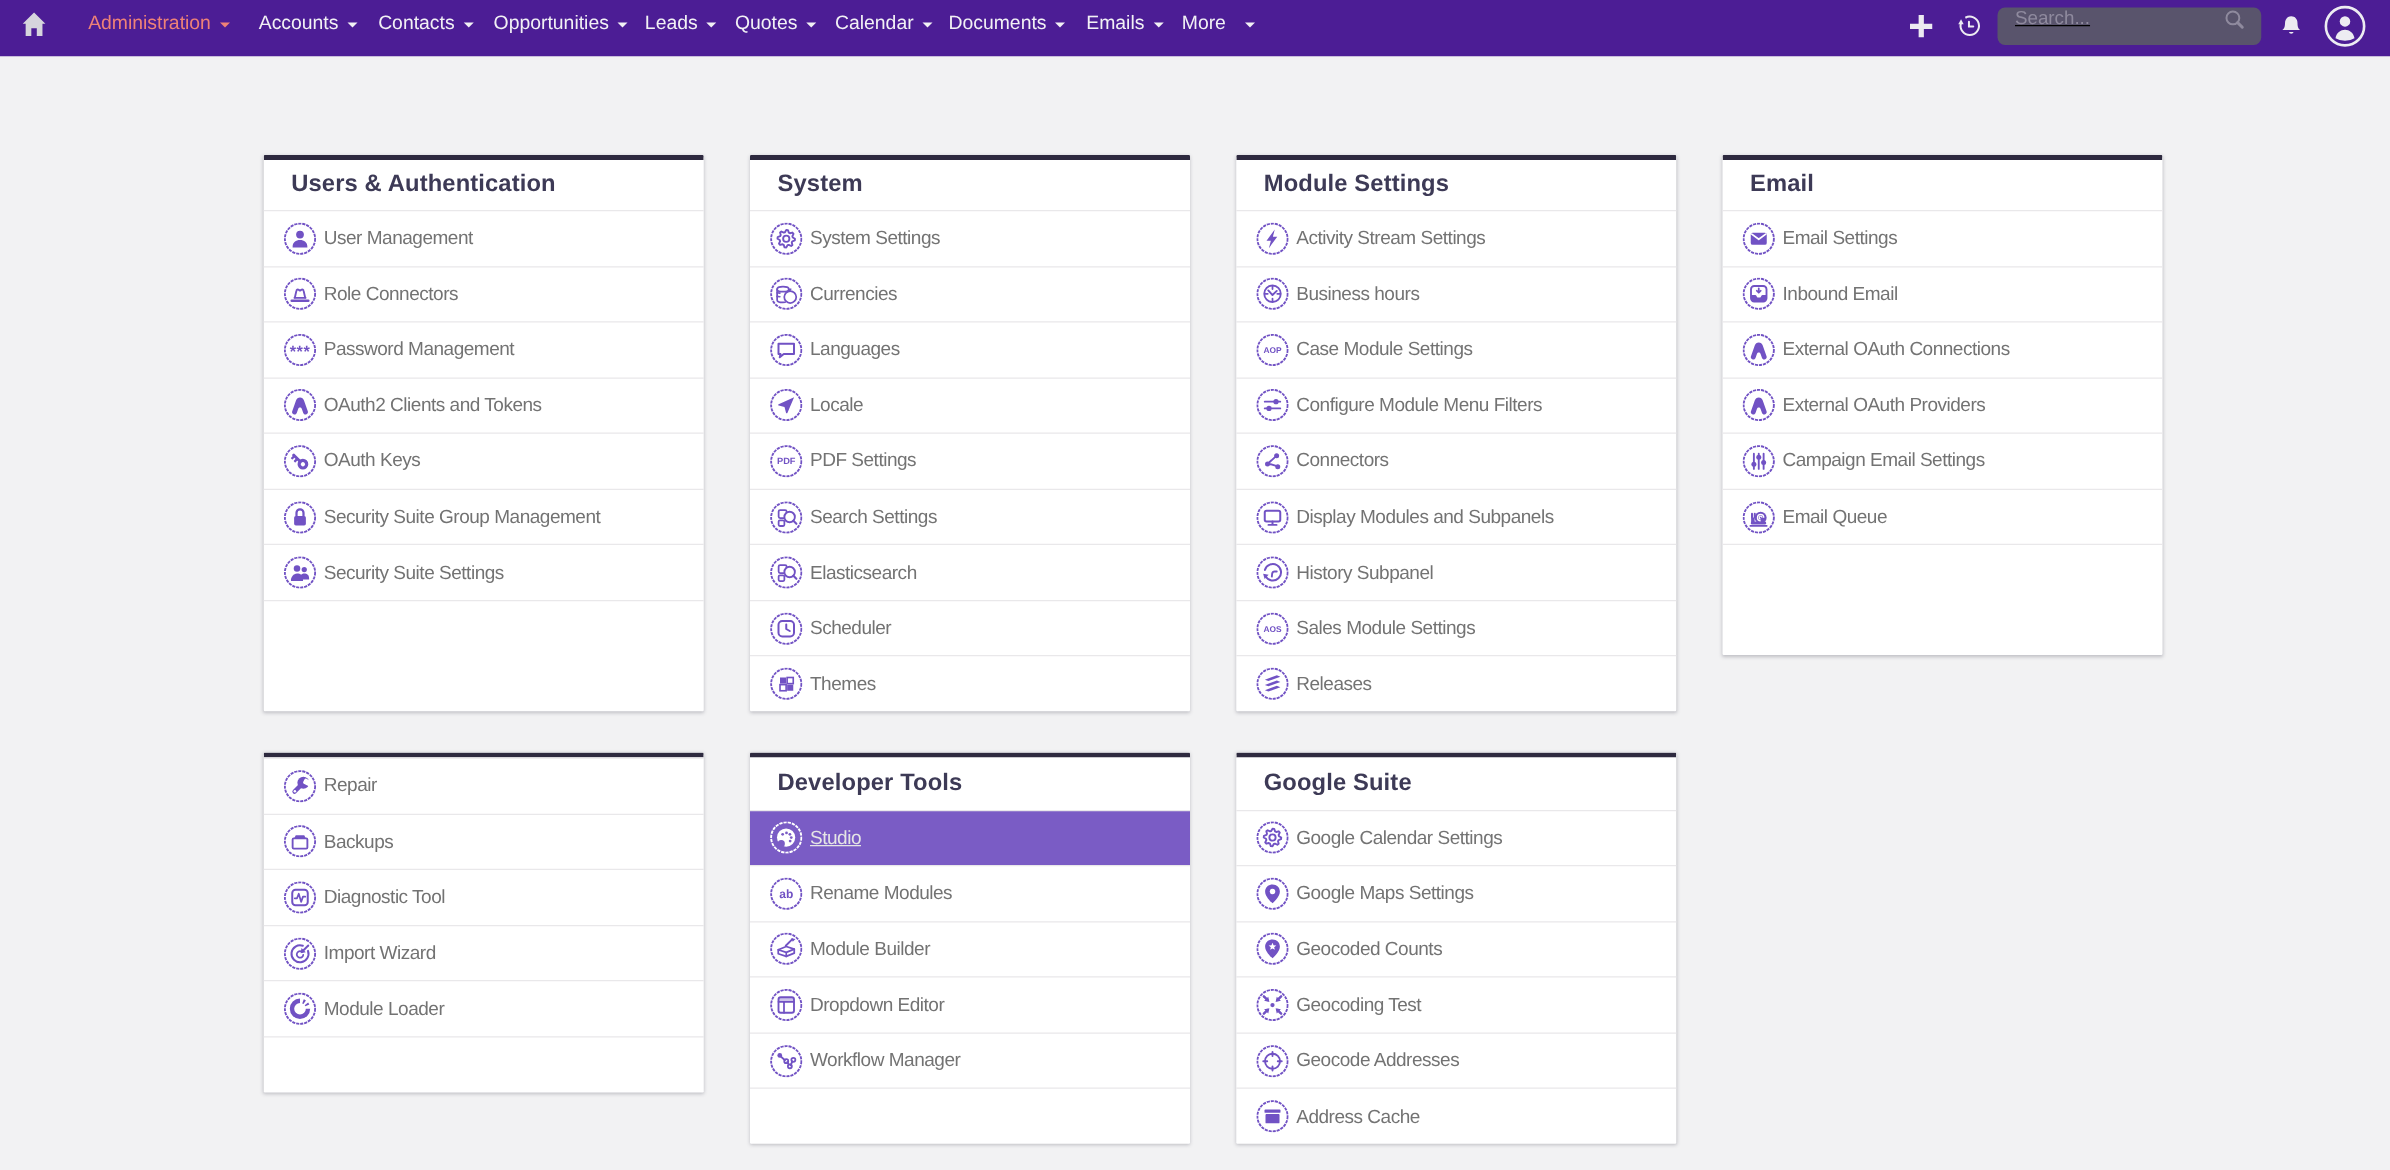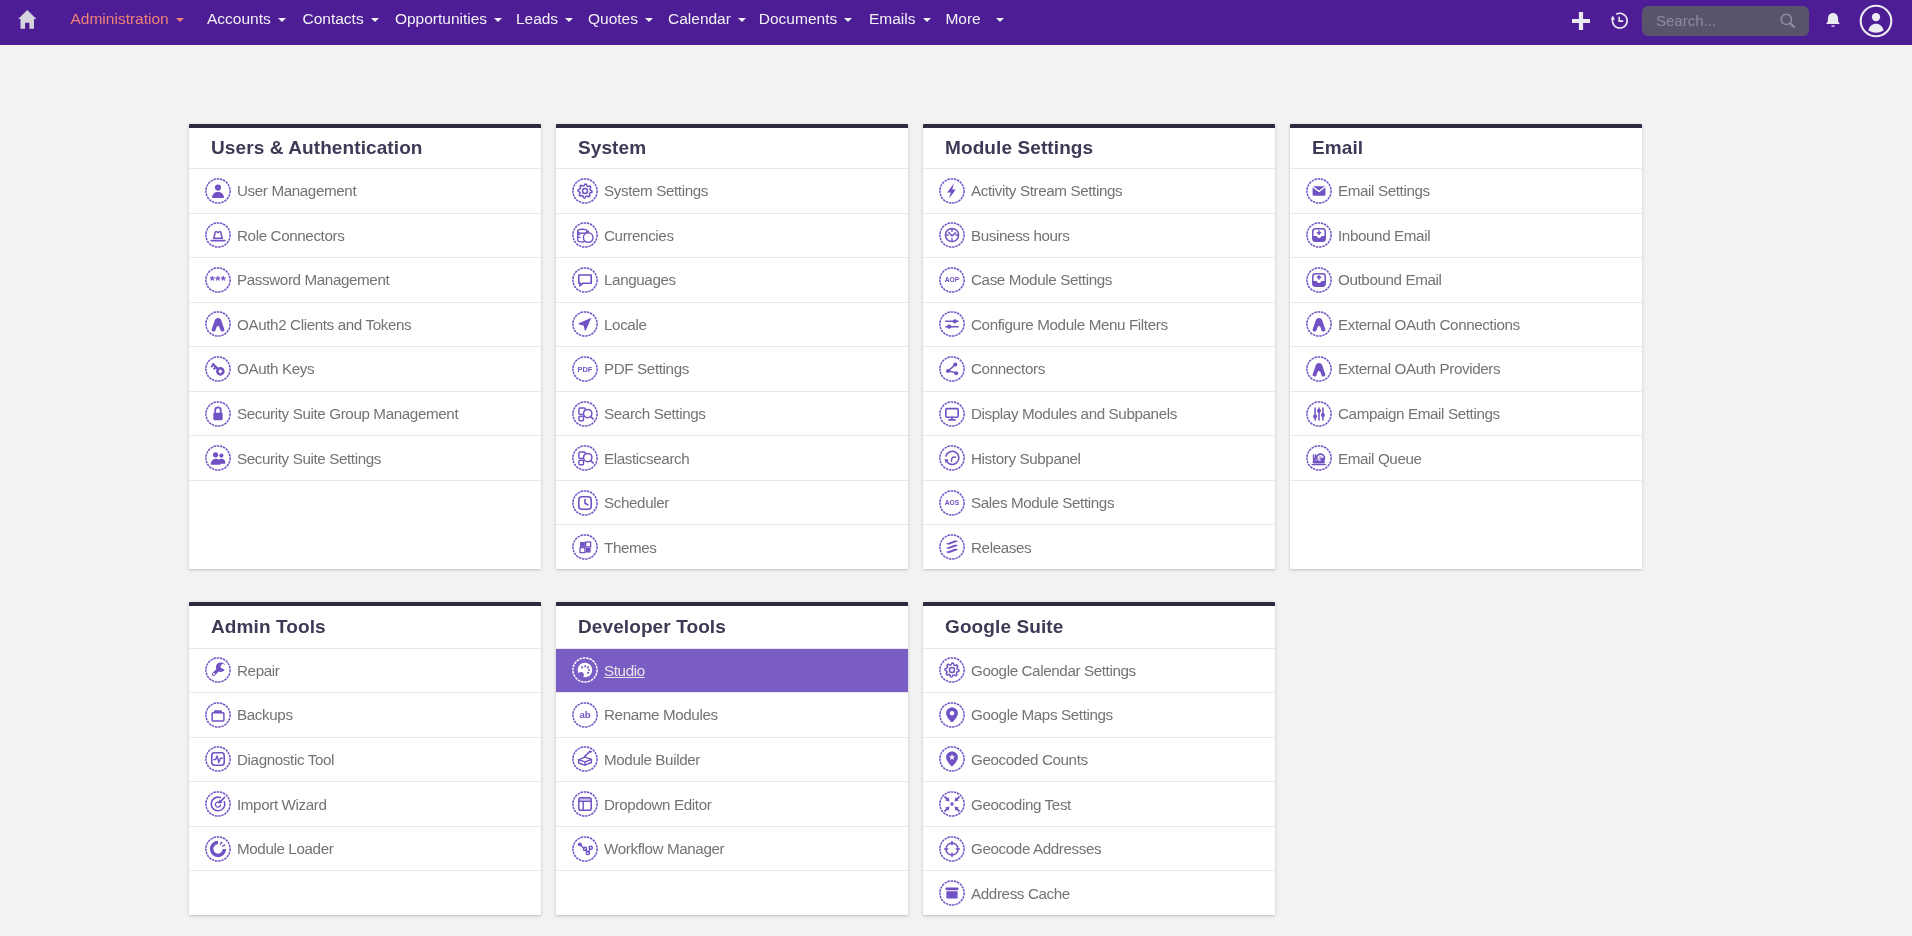--- a/index.html
+++ b/index.html
@@ -4,25 +4,25 @@
 html,body { width:1912px; height:936px; overflow:hidden; }
 body { background:#f2f2f3; font-family:"Liberation Sans",sans-serif; }
 nav { position:relative; height:45px; background:#4c1d95; display:flex; align-items:center; }
 .home { position:absolute; left:18px; top:9px; }
 .menu { position:absolute; left:0; top:0; height:45px; width:100%; }
 .mi { position:absolute; top:0; display:flex; align-items:center; font-size:15.5px; color:#f2f1f5; height:45px; padding-bottom:7px; }
 .mi.adm { color:#ee8277; }
 .caret { width:0; height:0; border-left:4.5px solid transparent; border-right:4.5px solid transparent; border-top:4.5px solid #f2f1f5; margin-left:7px; margin-top:2px; }
 .adm .caret { border-top-color:#ee8277; }
 .nright { position:absolute; right:0; top:0; height:45px; display:flex; align-items:center; padding-bottom:4px; }
-.searchbox { width:167px; height:30px; background:#59546c; border-radius:6px; display:flex; align-items:center; margin:0 13.5px 0 0; }
+.searchbox { width:211px; height:30px; background:#59546c; border-radius:6px; display:flex; align-items:flex-start; margin:0 13.5px 0 0;text-decoration:underline; }
 .searchbox span { color:#8f8a9e; font-size:15px; padding-left:14px; flex:1; }
 .nico { display:block; }
 main { position:relative; }
-.grid { position:absolute; left:189px; display:grid; grid-template-columns:repeat(4,352px); column-gap:15px; align-items:start; }
+.grid { position:absolute; left:211px; display:grid; grid-template-columns:repeat(4,352px); column-gap:37px; align-items:start; }
 .g1 { top:79px; }
 .g2 { top:557px; grid-template-columns:repeat(3,352px); }
 .g2 .item { height:44.6px; }
 .card { background:#fff; border-top:4px solid #2e2a3f; box-shadow:0 1px 3px rgba(40,40,60,.25); border-radius:1px; }
 .card h2 { height:40px; line-height:40px; padding-left:22px; font-size:19px; color:#3d3a56; letter-spacing:0.1px; }
 .g2 .card h2 { height:41.5px; line-height:41.5px; }
 .item { height:44.55px; display:flex; align-items:center; padding-left:16px; border-top:1px solid #e9e8ea; font-size:15.2px; letter-spacing:-0.38px; color:#737373; }
 .item span { margin-left:6px; }
 .pad { border-top:1px solid #e9e8ea; }
 .ic { width:26px; height:26px; flex:0 0 26px; }
@@ -318,29 +318,20 @@
             <circle cx="13" cy="13" r="12.1" fill="none" stroke="#7152c4" stroke-width="1.5" stroke-dasharray="2.5,0.75"></circle>
             <rect x="6.8" y="6.8" width="12.4" height="12.4" rx="2.6" fill="none" stroke="#7152c4" stroke-width="1.5"></rect>
             <path d="M6.8,14.0 l3.3,0 c0.5,0 0.9,0.3 1.1,0.7 l0.3,0.6 c0.2,0.4 0.6,0.7 1.1,0.7 l1.0,0 c0.5,0 0.9,-0.3 1.1,-0.7 l0.3,-0.6 c0.2,-0.4 0.6,-0.7 1.1,-0.7 l3.1,0 l0,2.8 a2.4,2.4 0 0 1 -2.4,2.4 l-7.6,0 a2.4,2.4 0 0 1 -2.4,-2.4 z" fill="#7152c4"></path>
             <path d="M13,8.6 l0,3.4 M11.4,10.6 L13,12.2 L14.6,10.6" fill="none" stroke="#7152c4" stroke-width="1.4" stroke-linecap="round" stroke-linejoin="round"></path>
           </svg>
           <span>Inbound Email</span>
         </div>
         <div class="item">
           <svg class="ic" viewBox="0 0 26 26">
             <circle cx="13" cy="13" r="12.1" fill="none" stroke="#7152c4" stroke-width="1.5" stroke-dasharray="2.5,0.75"></circle>
-            <rect x="6.8" y="6.8" width="12.4" height="12.4" rx="2.6" fill="none" stroke="#7152c4" stroke-width="1.5"></rect>
-            <path d="M6.8,14.0 l3.3,0 c0.5,0 0.9,0.3 1.1,0.7 l0.3,0.6 c0.2,0.4 0.6,0.7 1.1,0.7 l1.0,0 c0.5,0 0.9,-0.3 1.1,-0.7 l0.3,-0.6 c0.2,-0.4 0.6,-0.7 1.1,-0.7 l3.1,0 l0,2.8 a2.4,2.4 0 0 1 -2.4,2.4 l-7.6,0 a2.4,2.4 0 0 1 -2.4,-2.4 z" fill="#7152c4"></path>
-            <path d="M13,12.2 l0,-3.4 M11.4,10.4 L13,8.8 L14.6,10.4" fill="none" stroke="#7152c4" stroke-width="1.4" stroke-linecap="round" stroke-linejoin="round"></path>
-          </svg>
-          <span>Outbound Email</span>
-        </div>
-        <div class="item">
-          <svg class="ic" viewBox="0 0 26 26">
-            <circle cx="13" cy="13" r="12.1" fill="none" stroke="#7152c4" stroke-width="1.5" stroke-dasharray="2.5,0.75"></circle>
             <path d="M13,6.9 c1.6,0 2.6,0.85 3.2,2.4 l3.1,8.9 c0.3,0.9 -0.2,1.8 -1.1,2.1 l-0.5,0.2 c-0.9,0.3 -1.8,-0.2 -2.1,-1.1 l-1.2,-3.4 c-0.45,-1.3 -2.35,-1.3 -2.8,0 l-1.2,3.4 c-0.3,0.9 -1.2,1.4 -2.1,1.1 l-0.5,-0.2 c-0.9,-0.3 -1.4,-1.2 -1.1,-2.1 l3.1,-8.9 c0.6,-1.55 1.6,-2.4 3.2,-2.4 z" fill="#7152c4"></path>
           </svg>
           <span>External OAuth Connections</span>
         </div>
         <div class="item">
           <svg class="ic" viewBox="0 0 26 26">
             <circle cx="13" cy="13" r="12.1" fill="none" stroke="#7152c4" stroke-width="1.5" stroke-dasharray="2.5,0.75"></circle>
             <path d="M13,6.9 c1.6,0 2.6,0.85 3.2,2.4 l3.1,8.9 c0.3,0.9 -0.2,1.8 -1.1,2.1 l-0.5,0.2 c-0.9,0.3 -1.8,-0.2 -2.1,-1.1 l-1.2,-3.4 c-0.45,-1.3 -2.35,-1.3 -2.8,0 l-1.2,3.4 c-0.3,0.9 -1.2,1.4 -2.1,1.1 l-0.5,-0.2 c-0.9,-0.3 -1.4,-1.2 -1.1,-2.1 l3.1,-8.9 c0.6,-1.55 1.6,-2.4 3.2,-2.4 z" fill="#7152c4"></path>
           </svg>
           <span>External OAuth Providers</span>
@@ -366,21 +357,20 @@
             <path d="M14.5,14.2 a1.1,1.1 0 1 1 1.1,-1.1" fill="none" stroke="#fff" stroke-width="0.95"></path>
             <path d="M6.2,19.7 l13.2,0" fill="none" stroke="#7152c4" stroke-width="1.3" stroke-linecap="round" stroke-linejoin="round"></path>
           </svg>
           <span>Email Queue</span>
         </div>
         <div class="pad" style="height:89.1px"></div>
       </div>
     </div>
   <div class="grid g2">
       <div class="card">
-        <h2>Admin Tools</h2>
         <div class="item">
           <svg class="ic" viewBox="0 0 26 26">
             <circle cx="13" cy="13" r="12.1" fill="none" stroke="#7152c4" stroke-width="1.5" stroke-dasharray="2.5,0.75"></circle>
             <circle cx="15.7" cy="10.2" r="4.8" fill="#7152c4"></circle>
             <rect x="16.0" y="7.0" width="6.4" height="4.4" rx="1.2" fill="#fff" transform="rotate(28 17.5 9.0)"></rect>
             <path d="M8.6,17.3 L14.0,11.9" fill="none" stroke="#7152c4" stroke-width="3.4" stroke-linecap="round" stroke-linejoin="round"></path>
             <circle cx="8.9" cy="17.0" r="1.0" fill="#fff"></circle>
           </svg>
           <span>Repair</span>
         </div>

